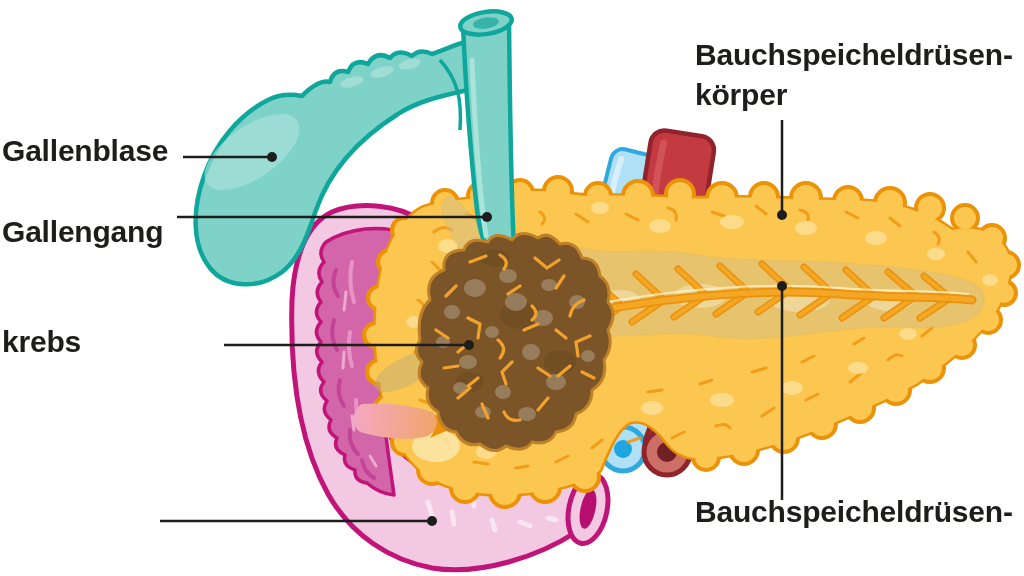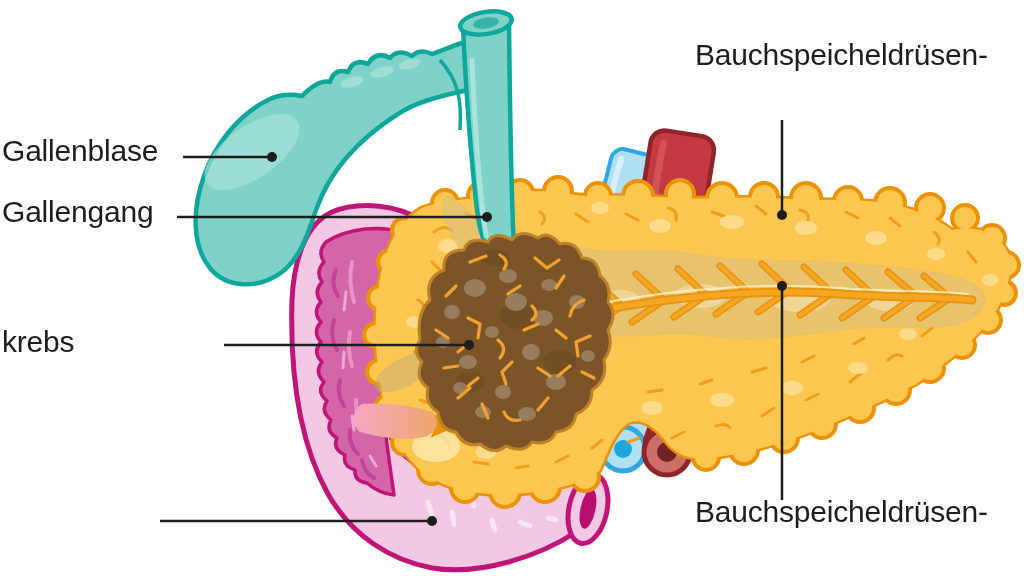--- a/index.html
+++ b/index.html
@@ -1,19 +1,19 @@
 <!DOCTYPE html>
 <html style="--background: #FFFFFF; --text: #1D1D1B; --line: #1D1D1B; --teal-fill: #7FD2C7; --teal-stroke: #0FA79B; --teal-light: #AEE4DC; --teal-hole: #35B4A7; --pancreas-fill: #FCC751; --pancreas-stroke: #EC9206; --pancreas-texture: #F19B16; --pancreas-light: #FDDE92; --window-fill: #D6C18B; --fishbone: #F5A623; --fishbone-dark: #E8920D; --fishbone-light: #FFF0C2; --tumor-fill: #7B5427; --tumor-stroke: #BE8127; --tumor-spot: #9C8566; --tumor-dark: #6A4A20; --tumor-vessel: #F1A12E; --duo-fill: #F2C8E3; --duo-stroke: #C11478; --duo-inner: #D365A9; --duo-slot: #B60F6F; --vein-fill: #AFE0F6; --vein-stroke: #2FA9DD; --vein-dot: #1FA6E0; --artery-fill: #C33A40; --artery-stroke: #8F242C; --artery-ring: #CC6F66; --artery-dot: #6F2125;"><head>
 <meta charset="utf-8">
 <style>
   html,body{margin:0;padding:0;background:#fff;}
   .stage{position:relative;width:1024px;height:576px;background:var(--background,#fff);overflow:hidden;
          font-family:"Liberation Sans",sans-serif;}
   .stage svg{position:absolute;left:0;top:0;}
-  .lbl{position:absolute;font-weight:400;font-size:30px;line-height:40px;color:var(--text,#1d1d1b);
+  .lbl{position:absolute;font-weight:700;font-size:30px;line-height:40px;color:var(--text,#1d1d1b);
        white-space:nowrap;letter-spacing:-0.2px;}
   .ln{display:block;}
 
   
   .gb-fill{fill:var(--teal-fill);stroke:var(--teal-stroke);}
   .gb-line{stroke:var(--teal-stroke);fill:none;}
   .gb-hi{fill:var(--teal-light);}
   .panc{fill:var(--pancreas-fill);stroke:var(--pancreas-stroke);}
   .panc-cover{fill:var(--pancreas-fill);stroke:none;}
   .panc-tex{stroke:var(--pancreas-texture);fill:none;stroke-width:3;stroke-linecap:round;opacity:.95;}
@@ -305,26 +305,27 @@
     <g>
       <path class="ann" d="M782,289 V500"></path>
           <circle class="ann-dot" cx="782" cy="286" r="5"></circle>
     </g>
   </g>
 </svg>
 
 <div class="lbl" style="left:2px;top:131px">
   <span>Gallenblase</span>
 </div>
-<div class="lbl" style="left:2px;top:192px">
+<div class="lbl" style="left:2px;top:212px">
   <span>Gallengang</span>
 </div>
 <div class="lbl" style="left:2px;top:322px">
   <span class="ln">krebs</span>
 </div>
 <div class="lbl" style="left:695px;top:35px">
   <span class="ln">Bauchspeicheldrüsen-</span>
+  <span class="ln">körper</span>
 </div>
 <div class="lbl" style="left:695px;top:492px">
   <span class="ln">Bauchspeicheldrüsen-</span>
 </div>
 
 </div>
 
 </body></html>

